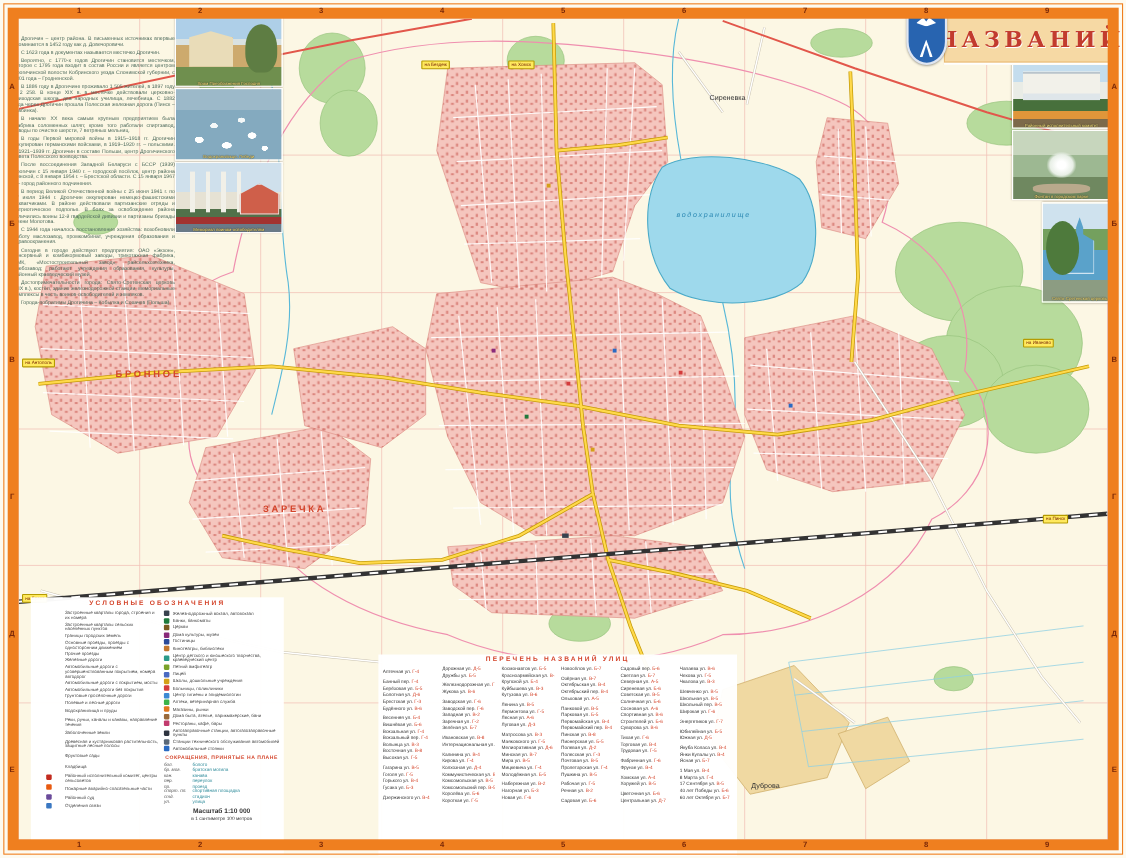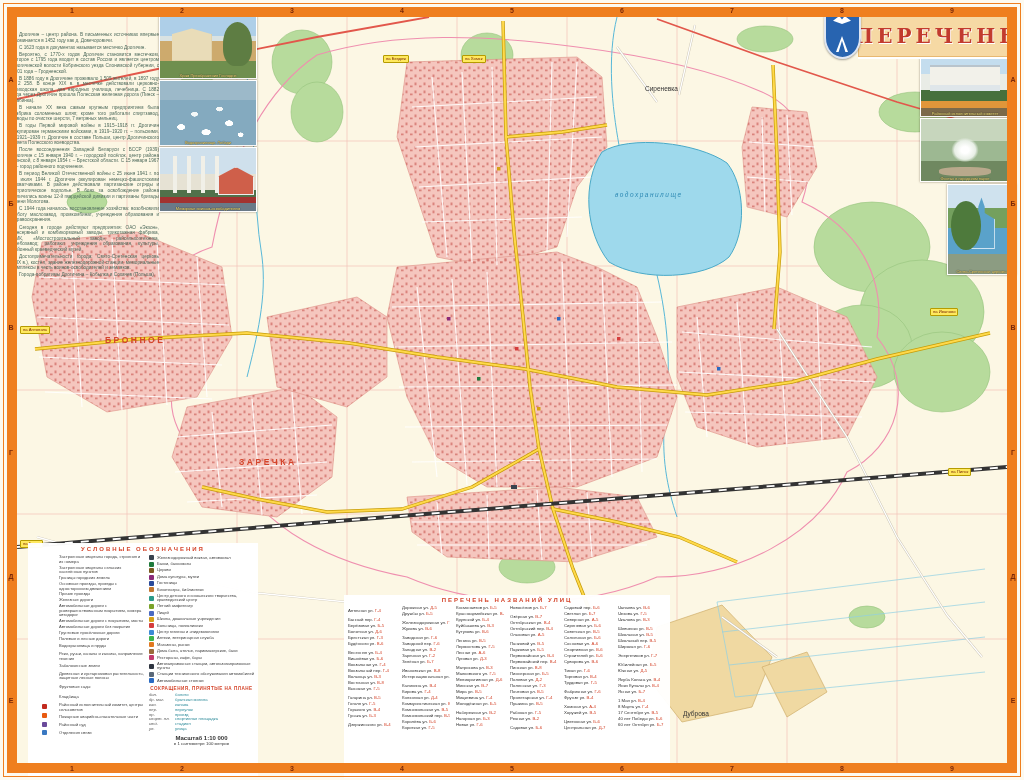--- a/index.html
+++ b/index.html
@@ -362,21 +362,21 @@
       <p>Сегодня в городе действуют предприятия: ОАО «Экзон», консервный и комбикормовый заводы, трикотажная фабрика, ПМК, «Мостостроительный завод», райсельхозтехника, хлебозавод; работают учреждения образования, культуры, районный краеведческий музей.</p>
       <p>Достопримечательности города: Свято-Сретенская церковь (XIX в.), костёл, здание железнодорожной станции, мемориальные комплексы в честь воинов-освободителей и земляков.</p>
       <p>Города-побратимы Дрогичина – Кобылка и Сохачев (Польша).</p>
     </div>
 
   <div class="arms">
     <span class="bird"></span>
     <span class="derrick"></span>
   </div>
   <div class="titlebar">
-    <span class="t">ПЕРЕЧЕНЬ</span>
+    <span class="t">НАЗВАНИЙ</span>
   </div>
 
   <div class="photo ph-l1">
     <span class="cap">Храм Преображения Господня</span>
   </div>
   <div class="photo ph-l2">
     <span class="cap">Водохранилище. Лебеди</span>
   </div>
   <div class="photo ph-l3">
     <span class="cap">Мемориал воинам-освободителям</span>

